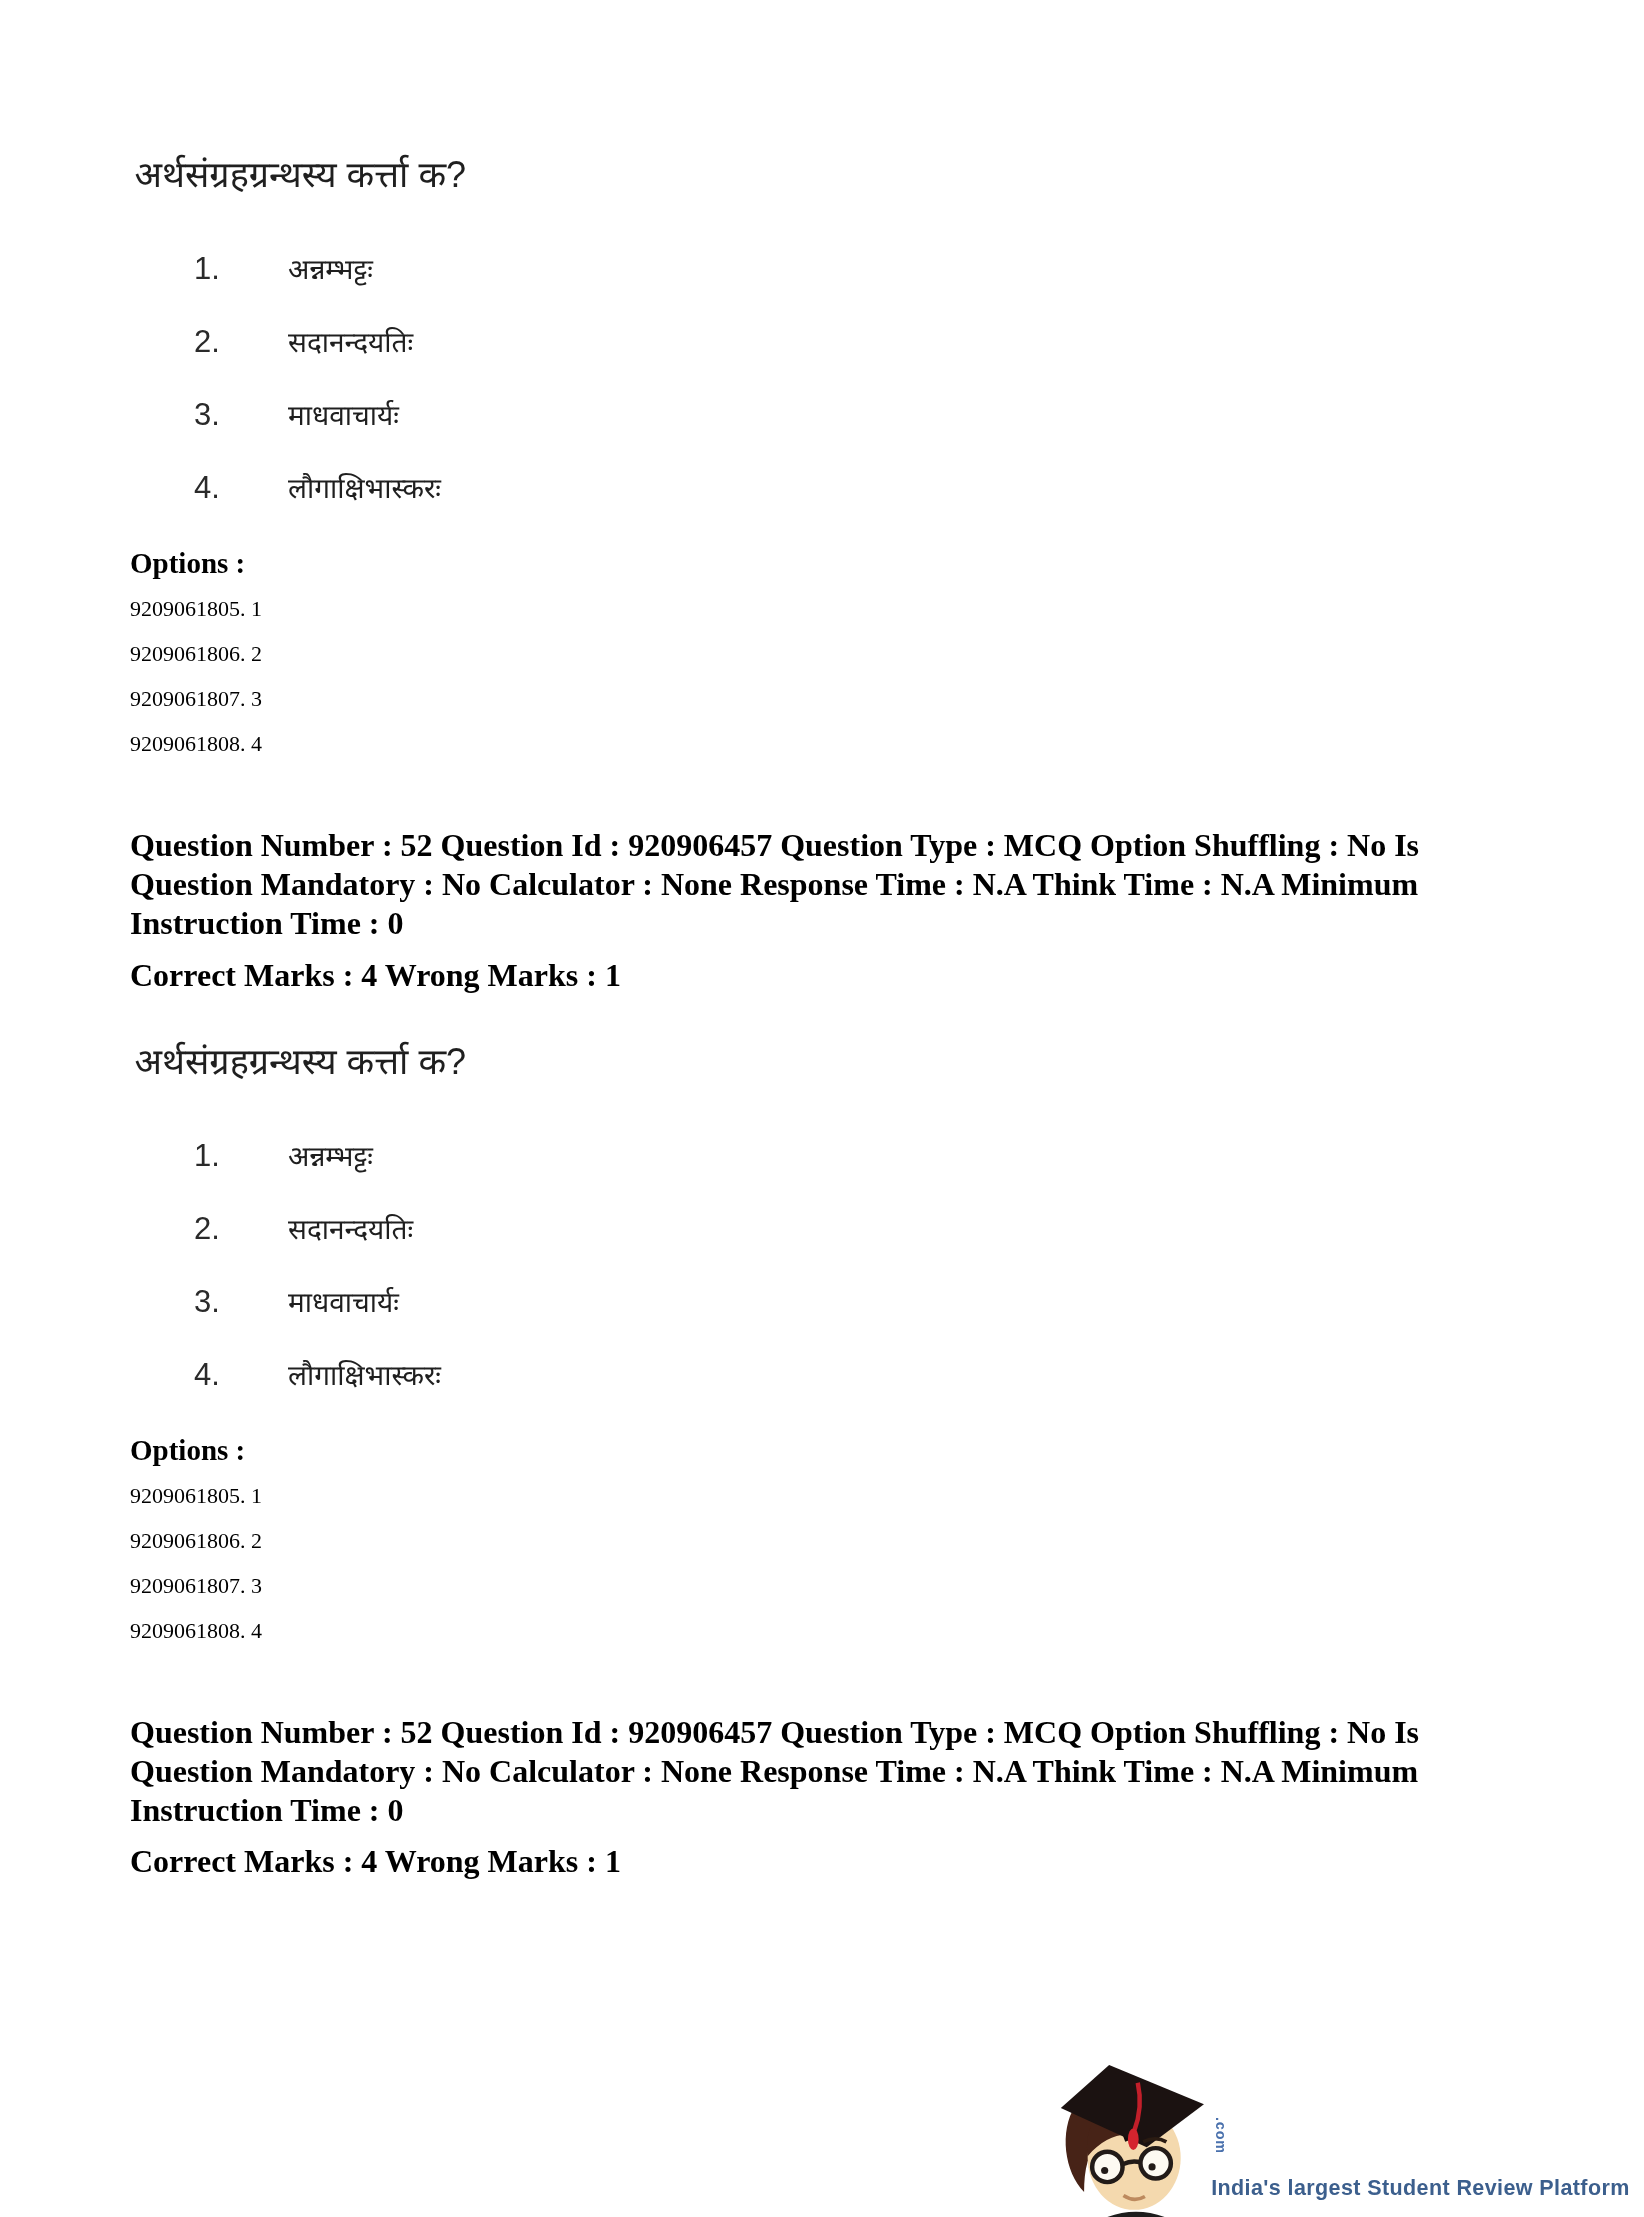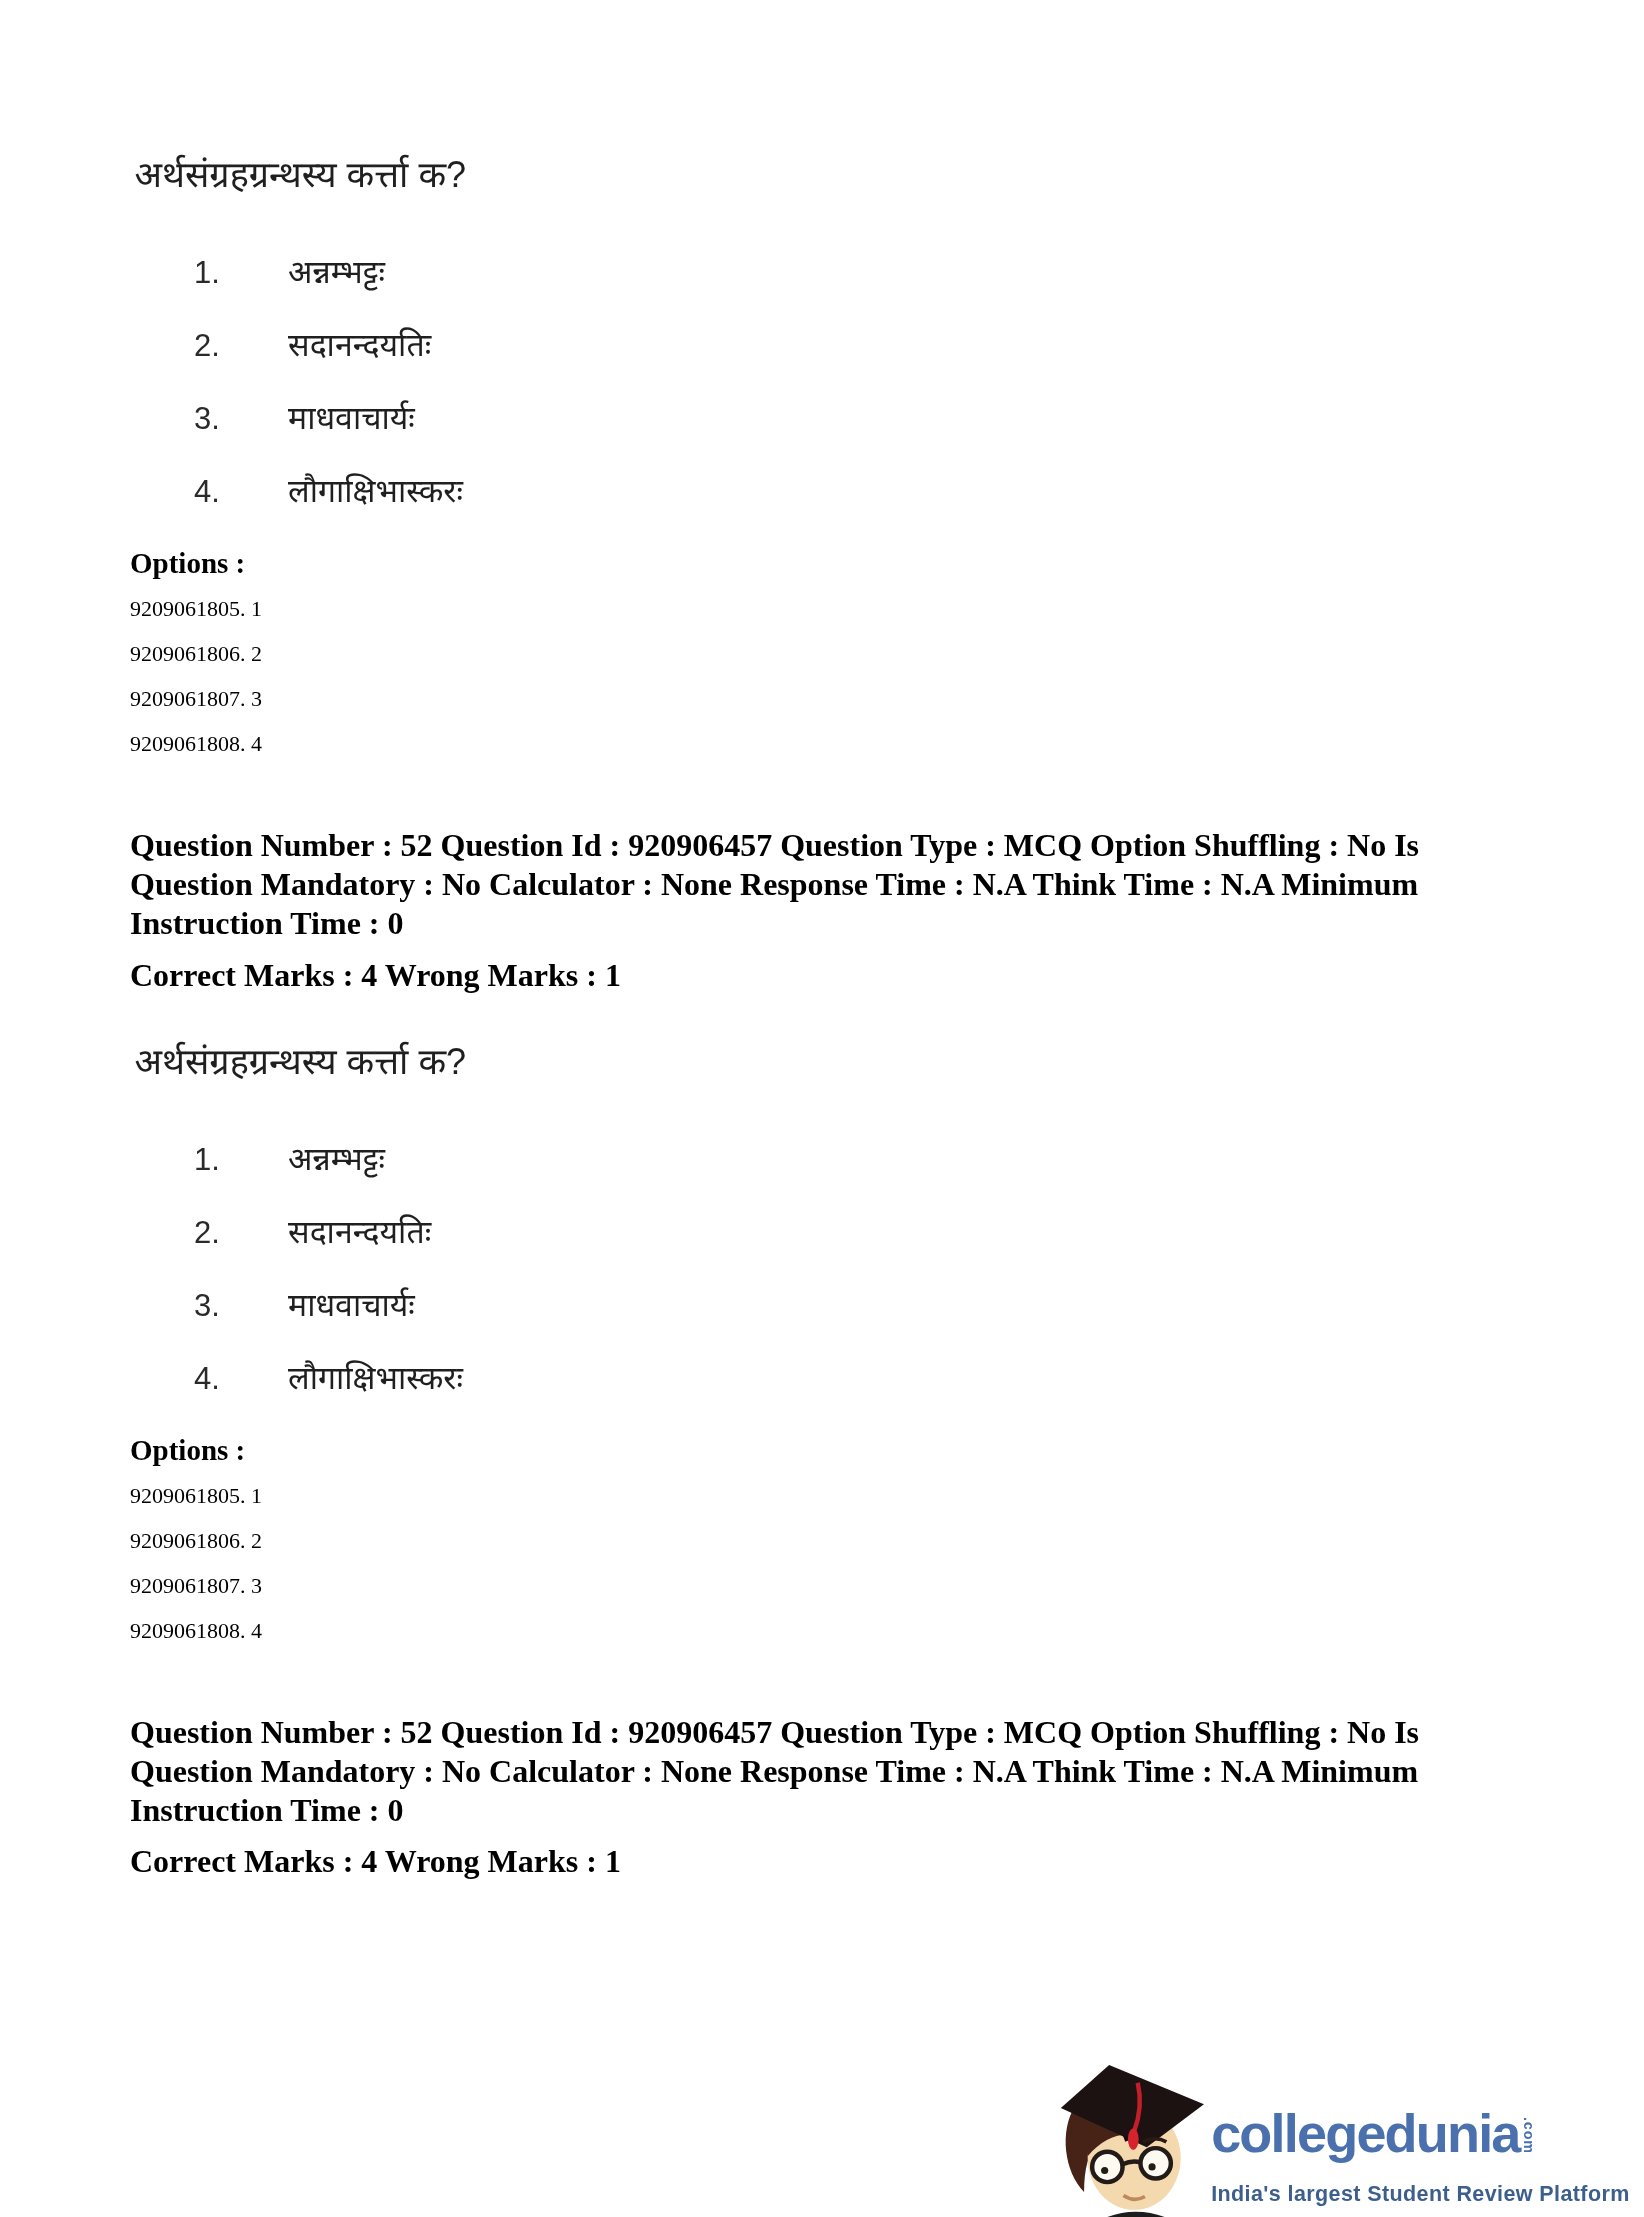--- a/index.html
+++ b/index.html
@@ -39,21 +39,21 @@
   .choice-num {
     font-family: "Liberation Sans", sans-serif;
     font-size: 31px;
     color: #2a2a2a;
     margin-left: 64px;
     width: 94px;
     flex: 0 0 94px;
   }
   .choice-label {
     font-family: "Liberation Sans", sans-serif;
-    font-size: 32px;
+    font-size: 28px;
     color: #1f1f1f;
   }
 
   
   .options-heading {
     margin-top: 7.2px;
     font-size: 29px;
     line-height: 45px;
     font-weight: bold;
   }
@@ -220,19 +220,18 @@
     <circle cx="106" cy="124" r="4" fill="#221b18"></circle>
 
     <path d="M96,96 Q110,89 122,96" stroke="#2a1b12" stroke-width="4" fill="none"></path>
 
     <path d="M74,156 Q86,164 98,157" stroke="#bd8a5e" stroke-width="4" fill="none"></path>
 
     <path d="M56,180 Q88,168 120,180 Z" fill="#1d1d1d"></path>
   </svg>
   <div class="brand-col">
     <div class="brand-row">
-      <span class="brand">collegedunia</span>
       <span class="brand-suffix">.com</span>
     </div>
     <div class="tagline">India's largest Student Review Platform</div>
   </div>
 </div>
 
 
 </body></html>

